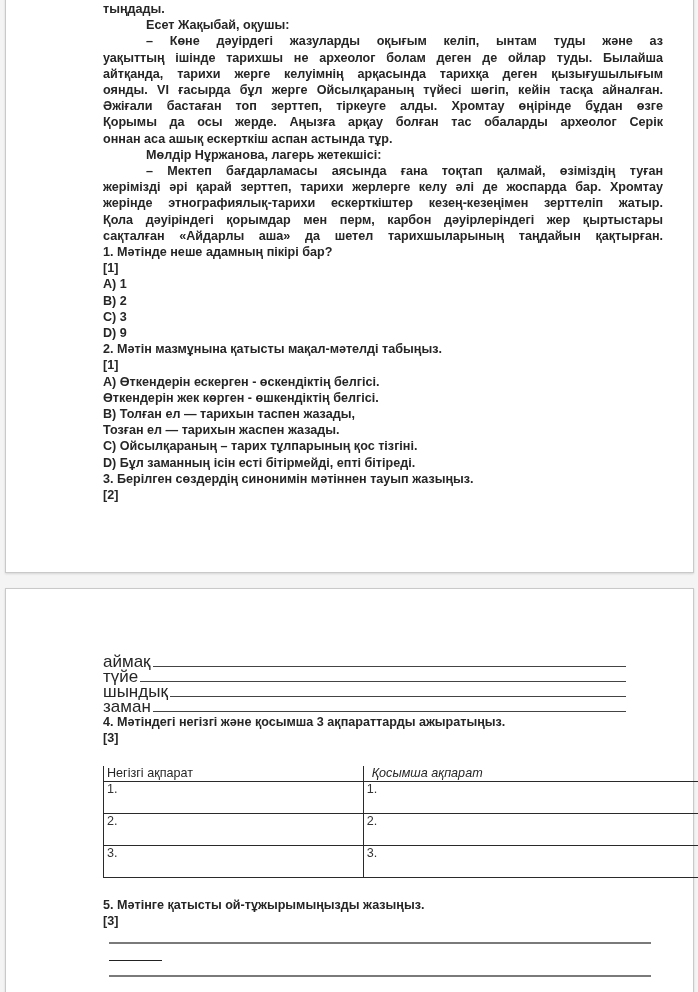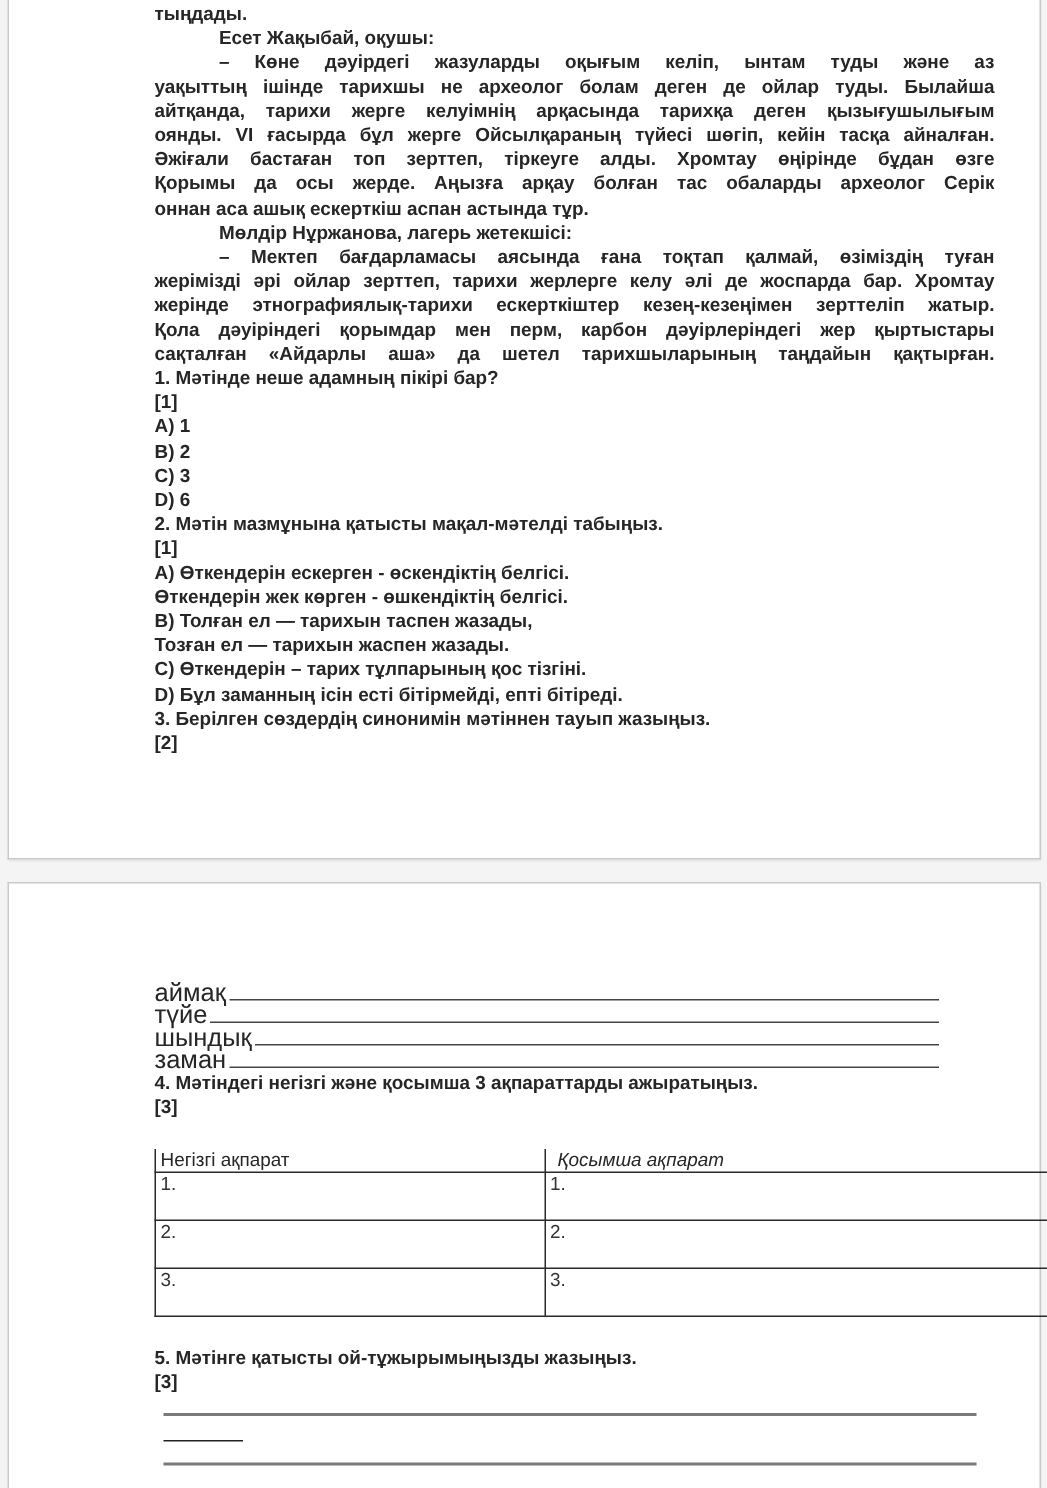--- a/index.html
+++ b/index.html
@@ -51,42 +51,42 @@
     <div class="line indent">Есет Жақыбай, оқушы:</div>
     <div class="line just indent">– Көне дәуірдегі жазуларды оқығым келіп, ынтам туды және аз</div>
     <div class="line just">уақыттың ішінде тарихшы не археолог болам деген де ойлар туды. Былайша</div>
     <div class="line just">айтқанда, тарихи жерге келуімнің арқасында тарихқа деген қызығушылығым</div>
     <div class="line just">оянды. VI ғасырда бұл жерге Ойсылқараның түйесі шөгіп, кейін тасқа айналған.</div>
     <div class="line just">Әжіғали бастаған топ зерттеп, тіркеуге алды. Хромтау өңірінде бұдан өзге</div>
     <div class="line just">Қорымы да осы жерде. Аңызға арқау болған тас обаларды археолог Серік</div>
     <div class="line">оннан аса ашық ескерткіш аспан астында тұр.</div>
     <div class="line indent">Мөлдір Нұржанова, лагерь жетекшісі:</div>
     <div class="line just indent">– Мектеп бағдарламасы аясында ғана тоқтап қалмай, өзіміздің туған</div>
-    <div class="line just">жерімізді әрі ойлар зерттеп, тарихи жерлерге келу әлі де жоспарда бар. Хромтау</div>
+    <div class="line just">жерімізді әрі қарай зерттеп, тарихи жерлерге келу әлі де жоспарда бар. Хромтау</div>
     <div class="line just">жерінде этнографиялық-тарихи ескерткіштер кезең-кезеңімен зерттеліп жатыр.</div>
     <div class="line just">Қола дәуіріндегі қорымдар мен перм, карбон дәуірлеріндегі жер қыртыстары</div>
     <div class="line just">сақталған «Айдарлы аша» да шетел тарихшыларының таңдайын қақтырған.</div>
 
     <div>
       <div class="line bold">1. Мәтінде неше адамның пікірі бар?</div>
       <div class="line">[1]</div>
       <div class="line">A) 1</div>
       <div class="line">B) 2</div>
       <div class="line">C) 3</div>
-      <div class="line">D) 6</div>
+      <div class="line">D) 9</div>
     </div>
 
     <div>
       <div class="line bold">2. Мәтін мазмұнына қатысты мақал-мәтелді табыңыз.</div>
       <div class="line">[1]</div>
       <div class="line">A) Өткендерін ескерген - өскендіктің белгісі.</div>
       <div class="line">Өткендерін жек көрген - өшкендіктің белгісі.</div>
       <div class="line">B) Толған ел — тарихын таспен жазады,</div>
       <div class="line">Тозған ел — тарихын жаспен жазады.</div>
-      <div class="line">C) Өткендерін – тарих тұлпарының қос тізгіні.</div>
+      <div class="line">C) Ойсылқараның – тарих тұлпарының қос тізгіні.</div>
       <div class="line">D) Бұл заманның ісін есті бітірмейді, епті бітіреді.</div>
     </div>
 
     <div>
       <div class="line bold">3. Берілген сөздердің синонимін мәтіннен тауып жазыңыз.</div>
       <div class="line">[2]</div>
     </div>
   </div>
 </div>
 

